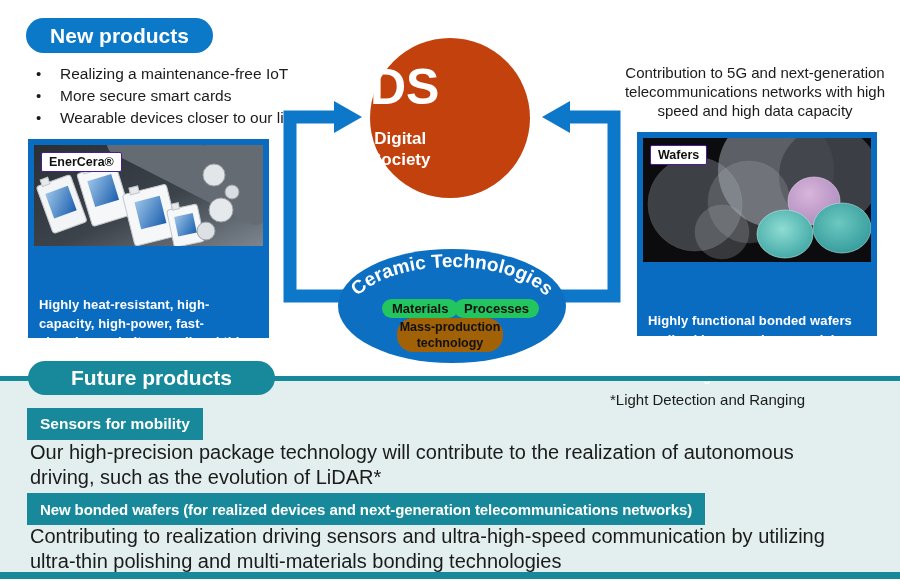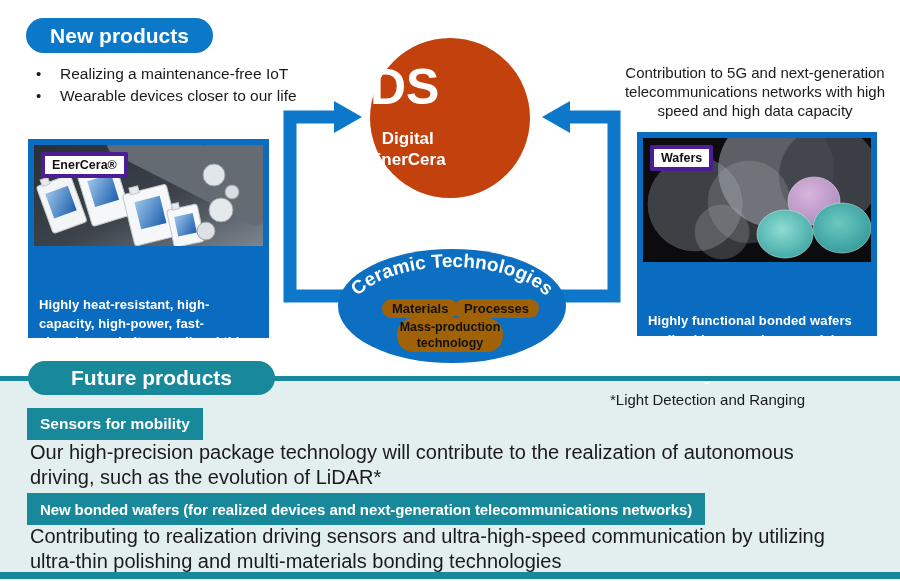--- a/index.html
+++ b/index.html
@@ -25,21 +25,21 @@
 
   
   .card { position:absolute; background:#0a6cc0; padding:6px; }
   .card-left  { left:28px;  top:139px; width:241px; height:199px; }
   .card-right { left:637px; top:132px; width:240px; height:204px; }
   .photo { position:relative; width:100%; overflow:hidden; }
   .photo svg { display:block; }
   .photo-label {
     position:absolute; left:7px; top:7px; background:#fff; color:#111;
     font-size:12.5px; font-weight:bold; padding:2px 7px; border-radius:2px;
-    border:4px solid #4c1d95; white-space:nowrap;
+    border:1px solid #4c1d95; white-space:nowrap;
   }
   .card-caption {
     color:#fff; font-size:13px; font-weight:700; line-height:18.5px;
     padding:7px 5px 0 5px; letter-spacing:0.1px;margin-top:43px;
   }
 
   
   .ds-circle {
     position:absolute; left:370px; top:38px; width:160px; height:160px;
     background:#c2410c; border-radius:50%; display:flex; flex-direction:column;
@@ -55,21 +55,21 @@
   .right-heading {
     position:absolute; left:605px; top:63px; width:300px; text-align:center;
     font-size:15px; line-height:19px; color:#1b1b1b;
   }
 
   
   .ceramic { position:absolute; left:338px; top:249px; width:228px; height:114px; z-index:2; }
   .ceramic-ellipse { position:absolute; inset:0; background:#0c6fc2; border-radius:50%; }
   .ceramic svg { position:absolute; left:0; top:0; }
   .cpill {
-    position:absolute; background:#a16207; color:#111; font-weight:bold; font-size:13px;
+    position:absolute; background:#22c55e; color:#111; font-weight:bold; font-size:13px;
     border-radius:10px; height:19px; line-height:19px; padding:0 10px; white-space:nowrap;
   }
   .cpill-materials { left:44px; top:50px; }
   .cpill-processes { left:116px; top:50px; }
   .cpill-wide {
     position:absolute; left:59px; top:69px; width:106px; height:34px; background:#a16207;
     border-radius:16px; color:#111; font-weight:bold; font-size:12.5px; line-height:16px;
     display:flex; align-items:center; justify-content:center; text-align:center;
   }
 
@@ -104,20 +104,21 @@
     <polygon points="334,101 362,117 334,133" fill="#0d78ca"></polygon>
     <polygon points="570,101 542,117 570,133" fill="#0d78ca"></polygon>
   </svg>
 
   <div class="pill-badge badge-new">
     <span>New products</span>
   </div>
 
   <ul class="bullets">
     <li>Realizing a maintenance-free IoT</li>
+    <li>More secure smart cards</li>
     <li>Wearable devices closer to our life</li>
   </ul>
 
   <div class="card card-left">
     <div class="photo" style="height:101px;">
       <svg width="229" height="101" viewBox="0 0 229 101" xmlns="http://www.w3.org/2000/svg">
         <defs>
           <linearGradient id="bgGrad" x1="0" y1="0" x2="1" y2="1">
             <stop offset="0" stop-color="#2a2f36"></stop>
             <stop offset="0.55" stop-color="#3c434b"></stop>
@@ -169,21 +170,21 @@
       </svg>
       <div class="photo-label">EnerCera®</div>
     </div>
     <div class="card-caption">Highly heat-resistant, high-capacity, high-power, fast-charging and ultra-small and thin batteries utilizing our unique crystal-orientation control</div>
   </div>
 
   <div class="ds-circle">
     <div class="ds-big">DS</div>
     <div class="ds-sub">
       <div>Digital</div>
-      <div>EnerCera</div>
+      <div>Society</div>
     </div>
   </div>
 
   <div class="right-heading">Contribution to 5G and next-generation telecommunications networks with high speed and high data capacity</div>
 
   <div class="card card-right">
     <div class="photo" style="height:124px;">
       <svg width="228" height="124" viewBox="0 0 228 124" xmlns="http://www.w3.org/2000/svg">
         <defs>
           <radialGradient id="pinkW" cx="0.4" cy="0.35" r="0.8">

